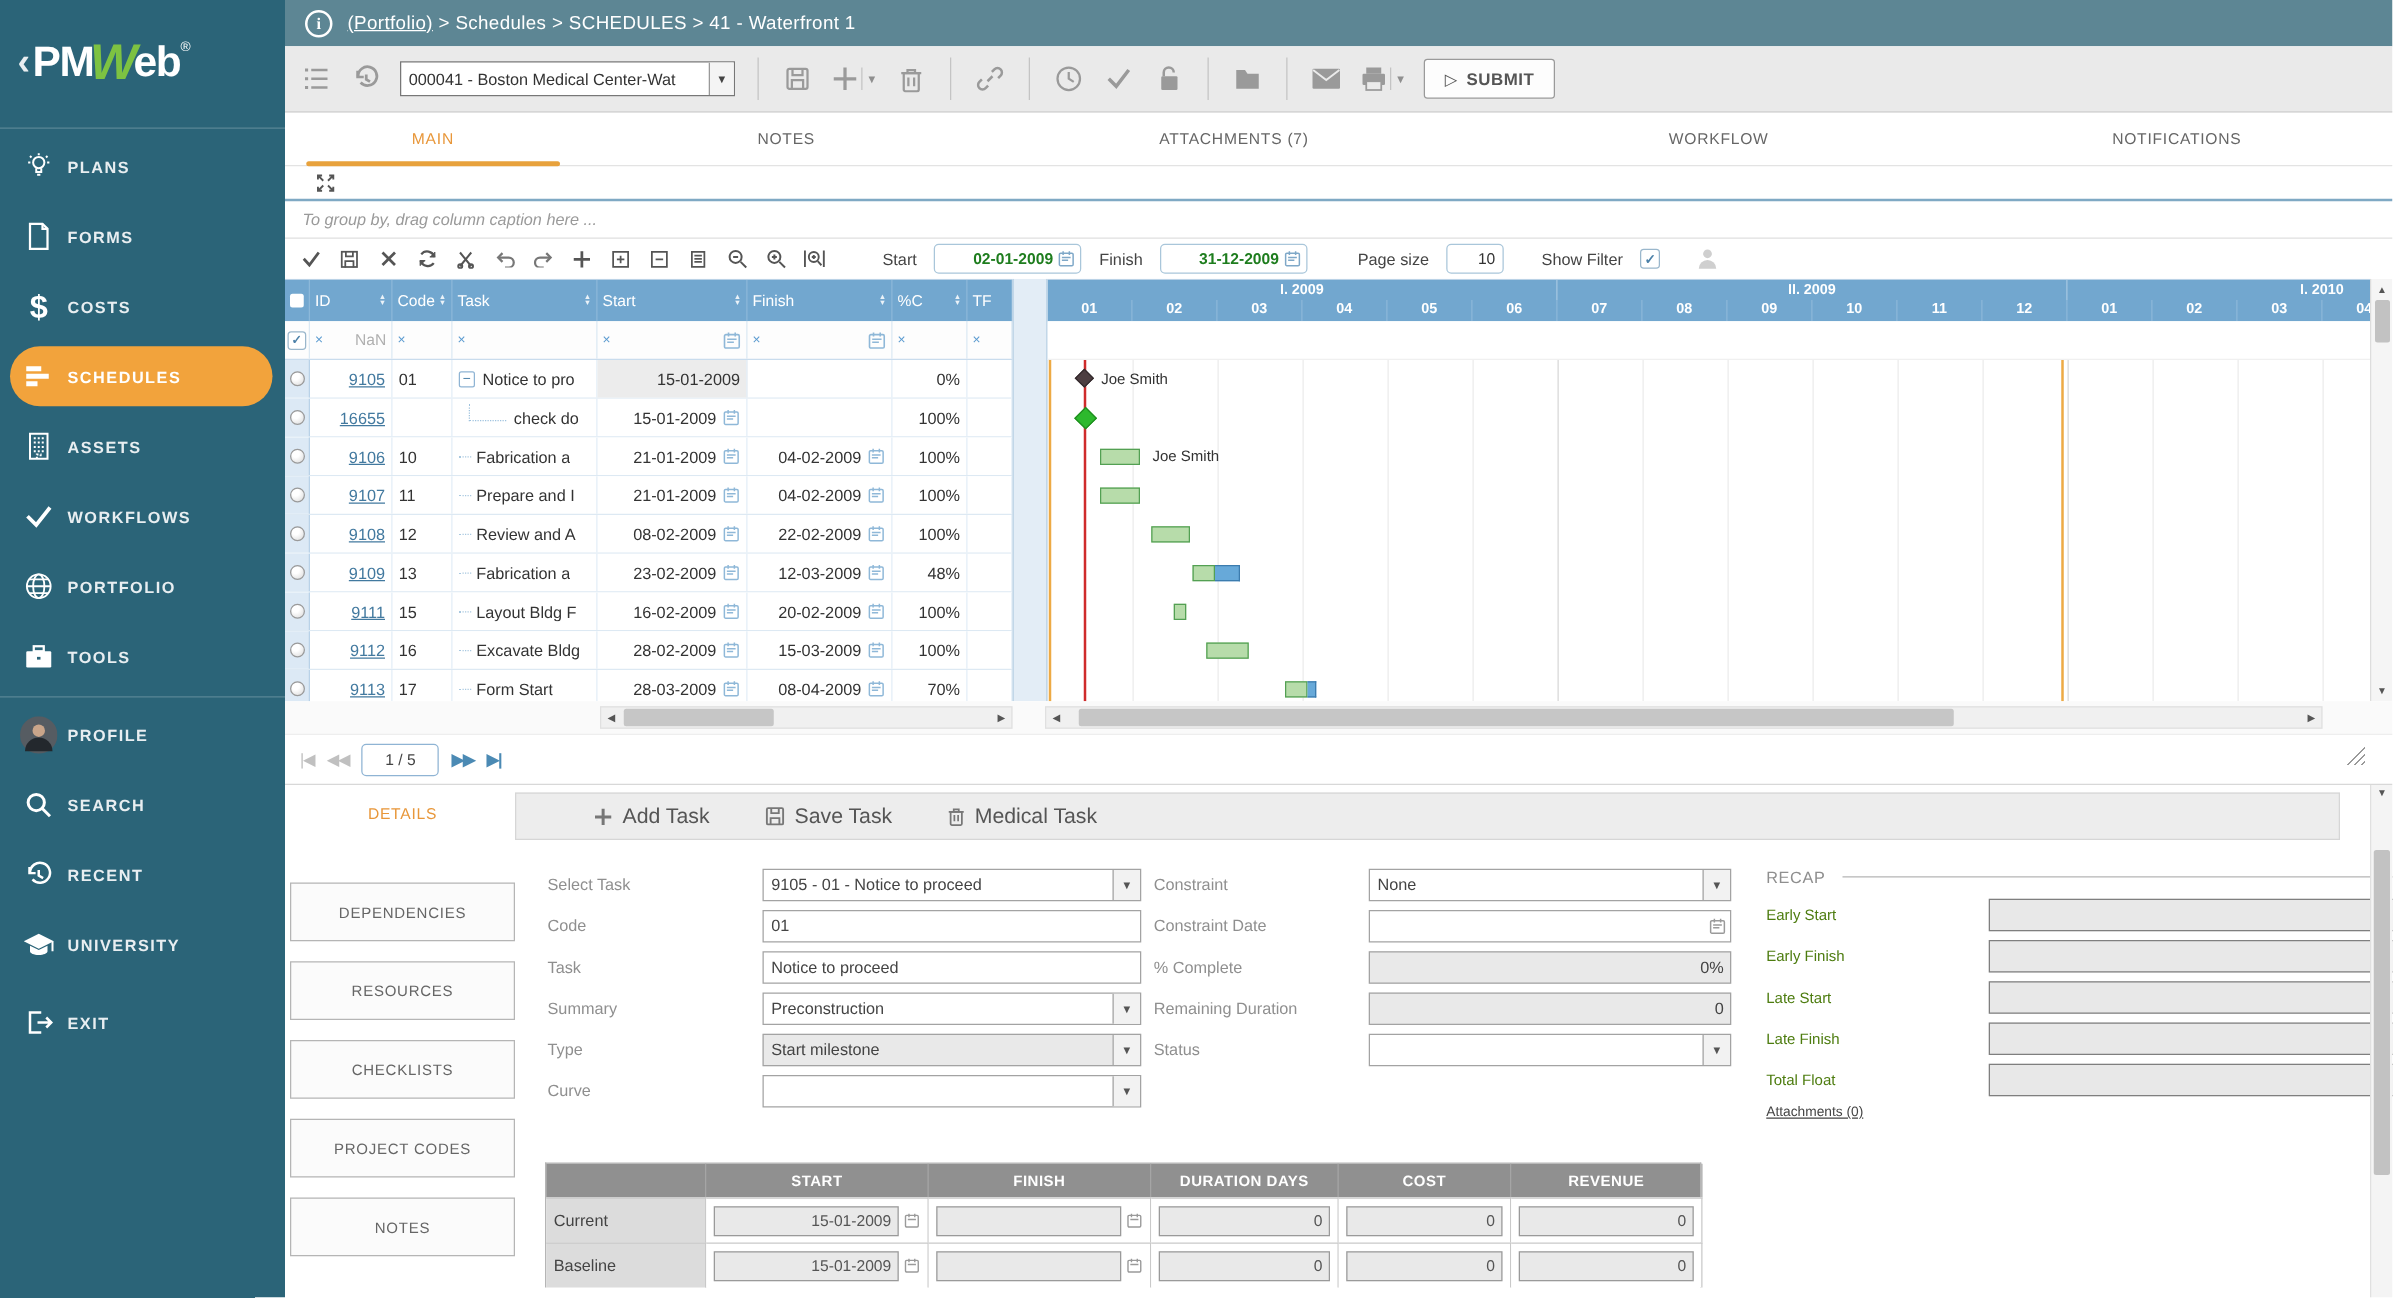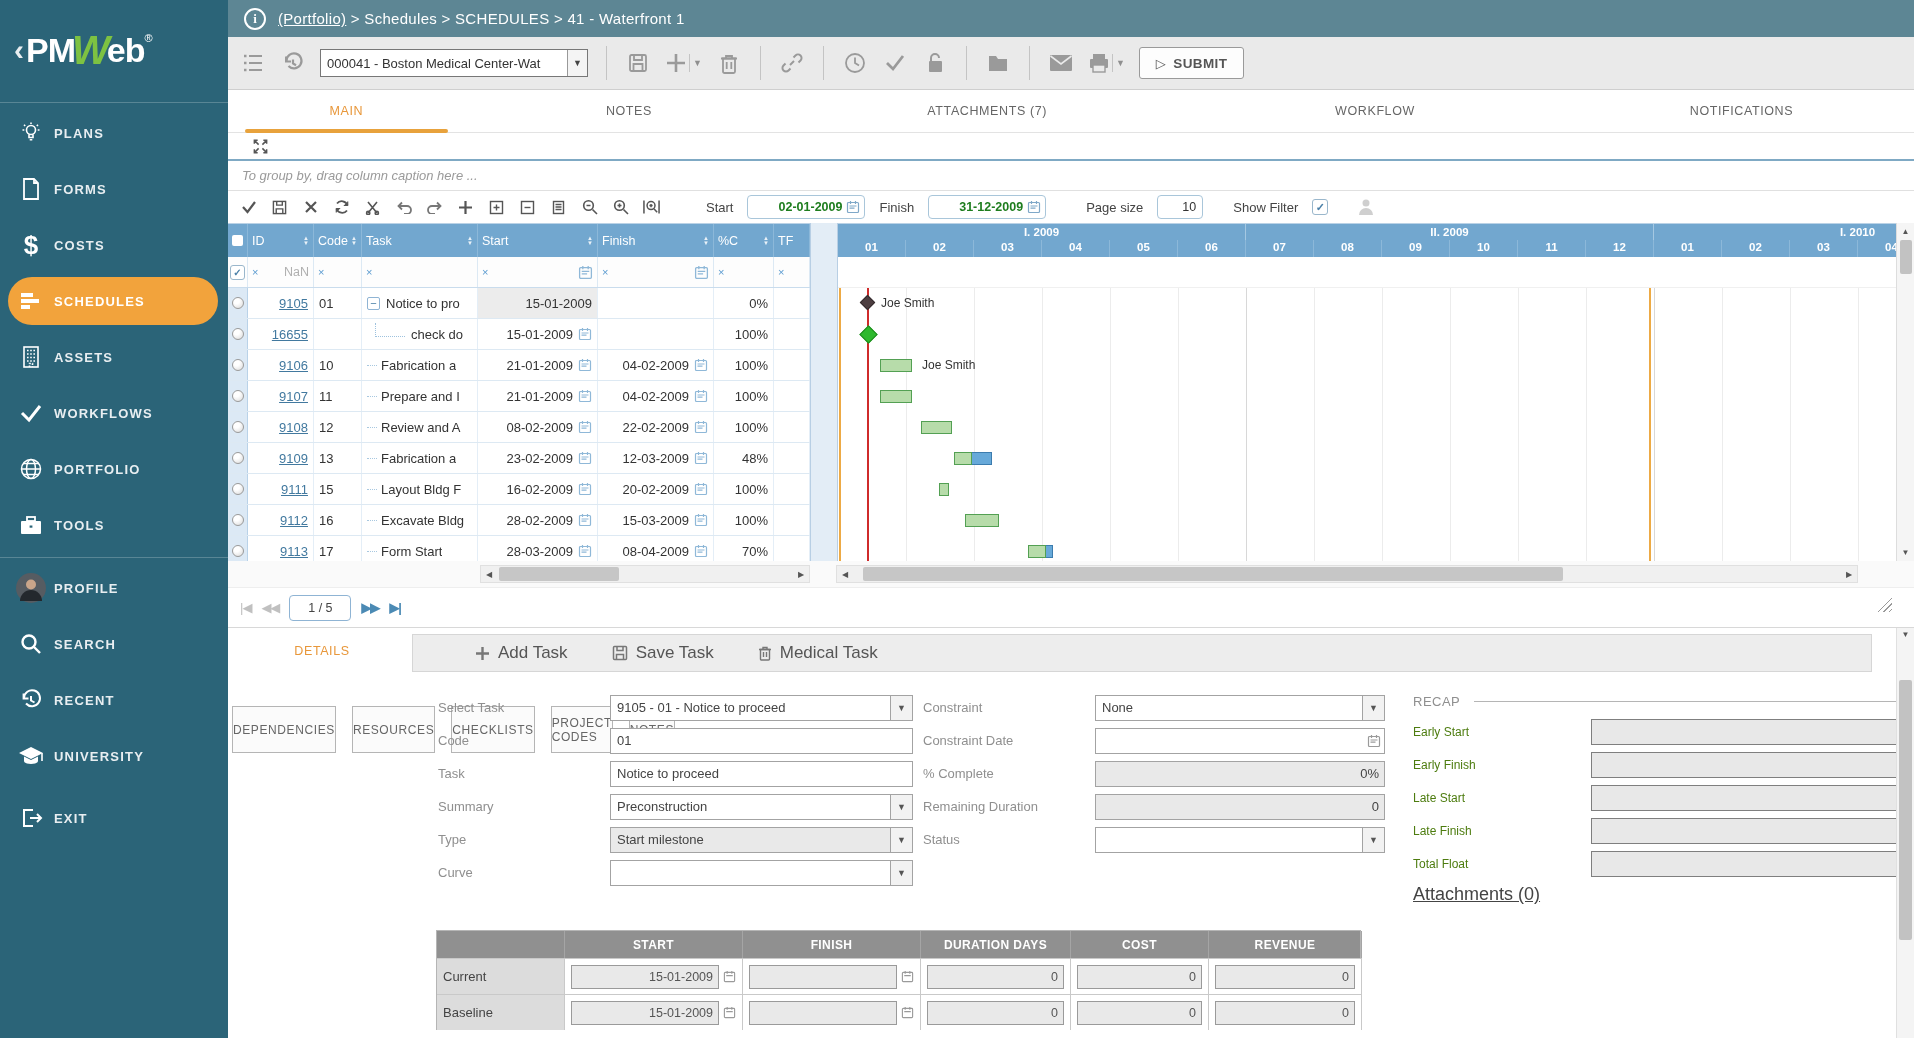--- a/index.html
+++ b/index.html
@@ -131,40 +131,40 @@
   .pg-act { color:#4b8ab4; font-weight:bold; }
   .pg-box { width:62px; height:26px; border:1px solid #8fb4d4; border-radius:4px; display:flex; align-items:center; justify-content:center; font-size:12.5px; color:#444; }
   .resize-handle { position:absolute; right:22px; top:6px; width:18px; height:18px; cursor:nwse-resize;
     background:repeating-linear-gradient(135deg, transparent 0 3px, #9a9a9a 3px 4px); clip-path:polygon(100% 0, 100% 100%, 0 100%); }
 
   
   .details { flex:1; position:relative; border-top:1px solid #d8d8d8; min-height:0; }
   .d-tab-active { position:absolute; left:4px; top:16px; width:180px; text-align:center; color:#e8973a; font-size:12.5px; letter-spacing:.6px; cursor:pointer; }
   .d-btnbar { position:absolute; left:184px; top:6px; right:42px; height:38px; background:#ededed; border:1px solid #d6d6d6; display:flex; align-items:center; gap:44px; padding-left:62px; }
   .d-btn { display:flex; align-items:center; gap:8px; font-size:17px; color:#555; cursor:pointer; }
-  .d-tabs { position:absolute; left:4px; top:78px; width:180px; display:flex; flex-direction:row; gap:16px; }
+  .d-tabs { position:absolute; left:4px; top:78px; width:180px; display:flex; flex-direction:column; gap:16px; }
   .d-tabbox { height:47px; border:1px solid #b5b5b5; background:#fbfbfb; display:flex; align-items:center; justify-content:center; font-size:12px; letter-spacing:.6px; color:#666; cursor:pointer; }
   .formcol { position:absolute; top:66px; }
   .formcol.fl { left:210px; width:475px; }
   .formcol.fr { left:695px; width:462px; }
   .f-row { display:flex; align-items:center; height:27px; margin-bottom:6px; }
   .f-label { width:172px; font-size:13px; color:#8f8f8f; flex-shrink:0; }
   .f-input { flex:1; height:26px; border:1px solid #a3a3a3; background:#fff; display:flex; align-items:center; font-size:13px; color:#444; padding-left:6px; position:relative; }
   .f-input .f-val { flex:1; white-space:nowrap; overflow:hidden; }
   .f-input.dis { background:#e9e9e9; }
   .f-input.num .f-val { text-align:right; padding-right:5px; }
   .f-ddbtn { width:22px; height:100%; border-left:1px solid #a3a3a3; background:#f2f2f2; display:flex; align-items:center; justify-content:center; font-size:9px; color:#555; cursor:pointer; flex-shrink:0; }
   .f-calbtn { width:20px; display:flex; align-items:center; justify-content:center; cursor:pointer; flex-shrink:0; }
   .recap { position:absolute; left:1185px; top:66px; width:676px; }
   .recap-title { display:flex; align-items:center; gap:14px; font-size:13px; color:#8f8f8f; letter-spacing:.5px; margin-bottom:10px; }
   .recap-rule { flex:1; height:1px; background:#b5b5b5; }
   .r-row { display:flex; align-items:center; height:26px; margin-bottom:7px; }
   .r-label { width:178px; font-size:12px; color:#4d7c0f; }
   .r-field { flex:1; height:26px; background:#e8e8e8; border:1px solid #7f7f7f; display:flex; align-items:center; justify-content:flex-end; padding-right:6px; font-size:13px; color:#555; }
-  .attach-link { position:absolute; left:1185px; top:256px; font-size:18px; color:#444; text-decoration:underline; cursor:pointer; }
+  .attach-link { position:absolute; left:1185px; top:256px; font-size:11px; color:#444; text-decoration:underline; cursor:pointer; }
 
   
   .btable { position:absolute; left:208px; top:302px; width:925px; border:1px solid #b5b5b5; border-bottom:none; }
   .bt-row { display:grid; grid-template-columns:128px 178px 178px 150px 138px 153px; }
   .bt-head { background:#909090; color:#fff; font-size:12px; font-weight:bold; letter-spacing:.4px; }
   .bt-head .bt-c { height:27px; display:flex; align-items:center; justify-content:center; border-right:1px solid #a5a5a5; }
   .bt-body .bt-c { height:36px; display:flex; align-items:center; border-right:1px solid #c9c9c9; border-top:1px solid #c9c9c9; padding:0 6px; font-size:13px; color:#444; background:#fff; gap:4px; }
   .bt-body .bt-lab { background:#dcdcdc; }
   .bt-in { flex:1; height:24px; background:#e9e9e9; border:1px solid #9a9a9a; display:flex; align-items:center; justify-content:flex-end; padding-right:5px; font-size:12.5px; color:#555; min-width:0; }
   .d-vscroll { position:absolute; right:0; top:0; bottom:0; width:18px; background:#f4f4f4; border-left:1px solid #e0e0e0; }

